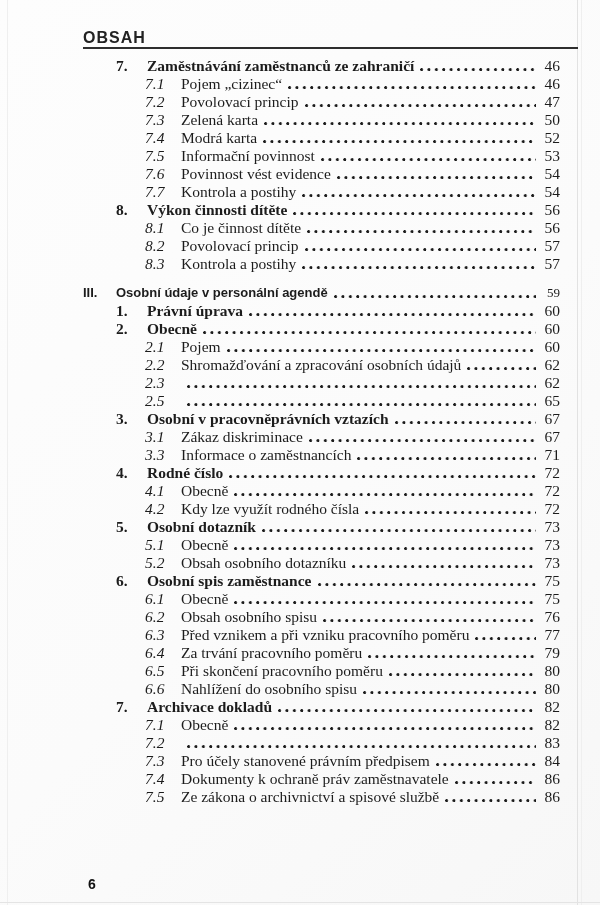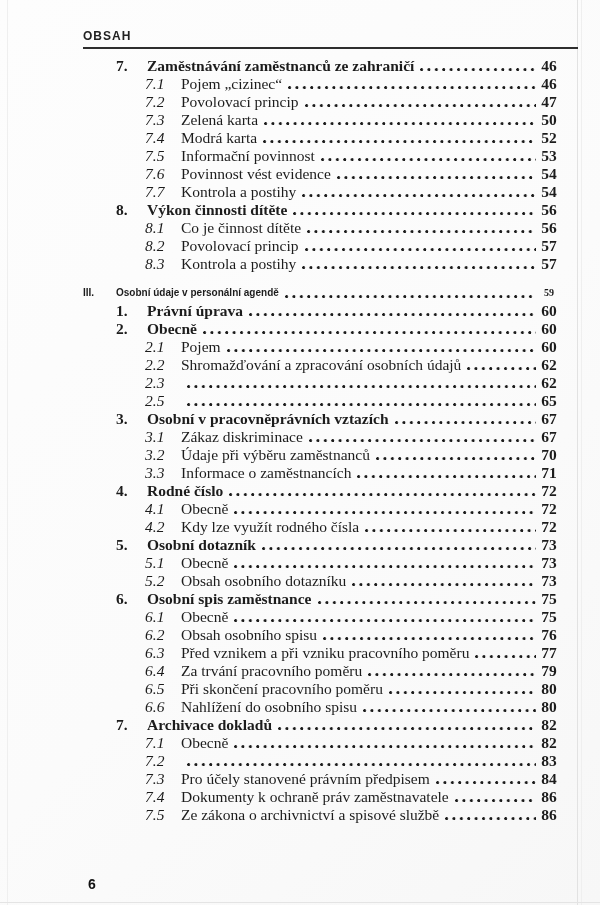--- a/index.html
+++ b/index.html
@@ -10,36 +10,36 @@
   }
   .page{position:absolute;inset:0;background:linear-gradient(135deg,#fdfdfd 0%,#fbfbfb 55%,#f7f7f7 100%);}
   .edge-r1{position:absolute;top:0;bottom:0;right:22px;width:1px;background:#e2e2e2;}
   .edge-r2{position:absolute;top:0;bottom:0;right:18px;width:1px;background:#efefef;}
   .edge-l{position:absolute;top:0;bottom:0;left:7px;width:1px;background:#efefef;}
   .edge-b{position:absolute;left:0;right:0;bottom:2px;height:1px;background:#e4e4e4;}
 
   .header{
     position:absolute;left:83px;top:29px;
     font-family:"Liberation Sans", sans-serif;
-    font-size:12px;font-weight:bold;letter-spacing:1px;color:#222;
+    font-size:16px;font-weight:bold;letter-spacing:1px;color:#222;
   }
   .rule{position:absolute;left:83px;top:47px;width:495px;height:2px;background:#2e2e2e;}
 
   .toc{position:absolute;left:83px;top:57px;width:477px;}
   .row{display:flex;align-items:baseline;line-height:18px;font-size:15.5px;white-space:nowrap;}
   .row .num{flex:none;}
   .row .title{flex:none;}
   .row .leader{
     flex:1;align-self:flex-end;height:4px;margin:0 2px 3px 6px;
     background-image:radial-gradient(circle at 1.6px 1.6px,#1b1b1b 1.15px,rgba(0,0,0,0) 1.75px);
     background-size:7.4px 4px;background-repeat:repeat-x;background-position:left bottom;
   }
-  .row .pg{flex:none;min-width:22px;text-align:center;font-weight:bold;font-family:"Liberation Serif",serif;}
-
-  .lvl0{font-weight:bold;font-family:"Liberation Sans",sans-serif;font-size:10px;margin-top:11px;}
+  .row .pg{flex:none;min-width:22px;text-align:right;font-weight:normal;font-family:"Liberation Serif",serif;}
+
+  .lvl0{font-weight:bold;font-family:"Liberation Sans",sans-serif;font-size:13px;margin-top:11px;}
   .lvl0 .num{width:33px;}
   .lvl1{font-weight:bold;padding-left:33px;}
   .lvl1 .num{width:31px;}
   .lvl2{padding-left:62px;}
   .lvl2 .num{width:36px;font-style:italic;}
 
   .folio{
     position:absolute;left:88px;top:876px;
     font-family:"Liberation Sans",sans-serif;font-size:14px;font-weight:bold;color:#111;
   }
@@ -175,26 +175,20 @@
     <span class="leader"></span>
     <span class="pg">67</span>
   </div>
       <div class="row lvl2">
     <span class="num">3.1</span>
     <span class="title">Zákaz diskriminace</span>
     <span class="leader"></span>
     <span class="pg">67</span>
   </div>
       <div class="row lvl2">
-    <span class="num">3.2</span>
-    <span class="title">Údaje při výběru zaměstnanců</span>
-    <span class="leader"></span>
-    <span class="pg">70</span>
-  </div>
-      <div class="row lvl2">
     <span class="num">3.3</span>
     <span class="title">Informace o zaměstnancích</span>
     <span class="leader"></span>
     <span class="pg">71</span>
   </div>
       <div class="row lvl1">
     <span class="num">4.</span>
     <span class="title">Rodné číslo</span>
     <span class="leader"></span>
     <span class="pg">72</span>

